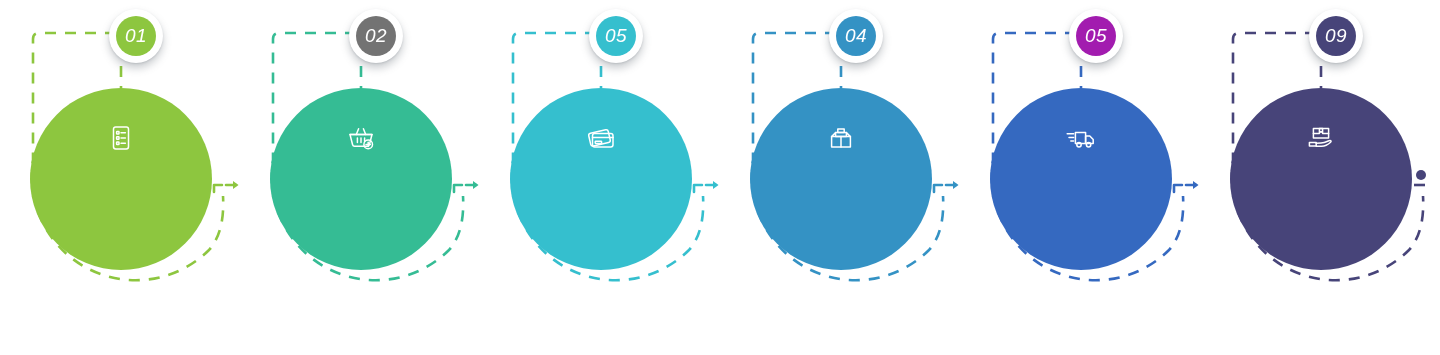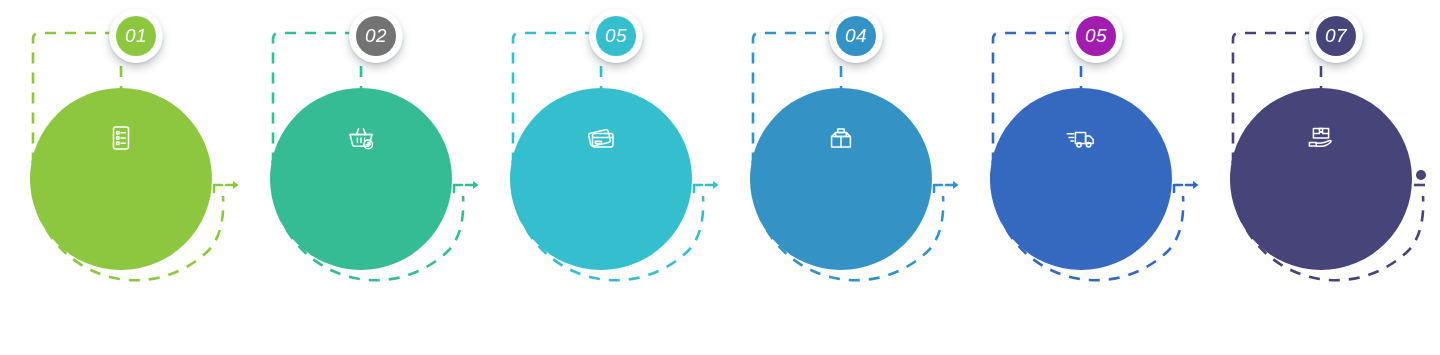--- a/index.html
+++ b/index.html
@@ -193,16 +193,16 @@
         <path d="M8.4 5.6 h15.2 v9.4 h-15.2 Z" fill="none" stroke="#ffffff" stroke-width="1.5" stroke-linecap="round" stroke-linejoin="round"></path>
         <path d="M14.4 5.6 h3.2 v4.2 l-1.6 -1.3 l-1.6 1.3 Z" fill="none" stroke="#ffffff" stroke-width="1.5" stroke-linecap="round" stroke-linejoin="round"></path>
         <line x1="8.4" y1="10.4" x2="14.4" y2="10.4" fill="none" stroke="#ffffff" stroke-width="1.5" stroke-linecap="round" stroke-linejoin="round"></line>
         <line x1="17.6" y1="10.4" x2="23.6" y2="10.4" fill="none" stroke="#ffffff" stroke-width="1.5" stroke-linecap="round" stroke-linejoin="round"></line>
         <path d="M4.4 19.4 h6.8 v3.6 h-6.8 Z" fill="none" stroke="#ffffff" stroke-width="1.5" stroke-linecap="round" stroke-linejoin="round"></path>
         <path d="M11.2 20.2 c3.4 0 5.6 0 8 -0.6 c2.6 -0.7 4.6 -2.2 5.8 -2.2 c1 0 1.5 1.1 0.6 1.9 c-2.4 2.2 -5.6 4 -9 4 h-5.4" fill="none" stroke="#ffffff" stroke-width="1.5" stroke-linecap="round" stroke-linejoin="round"></path>
       </svg>
       </div>
       <div class="badge-wrap">
        <div class="badge-ring"></div>
-       <div class="badge-core" style="background:#474479">07</div>
+       <div class="badge-core" style="background:#474479">09</div>
      </div>
     </div>
   </div>
 
 </body></html>

